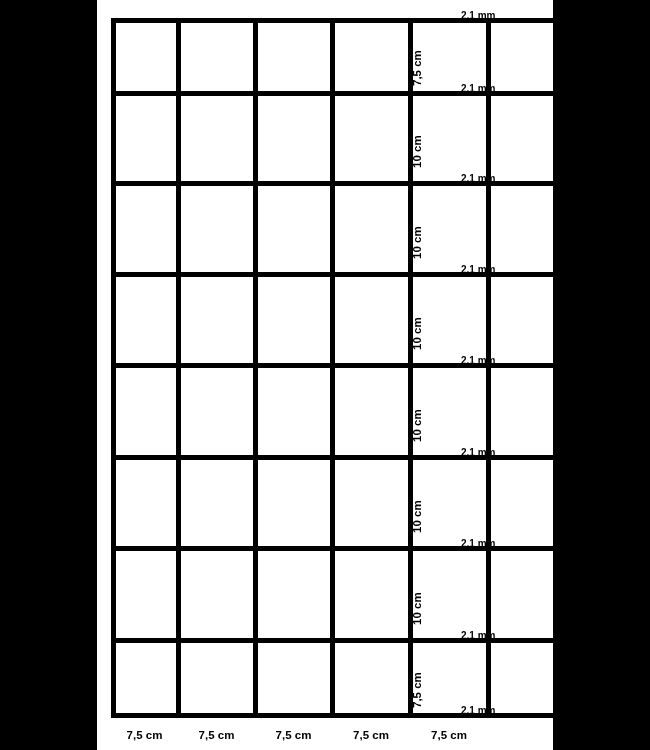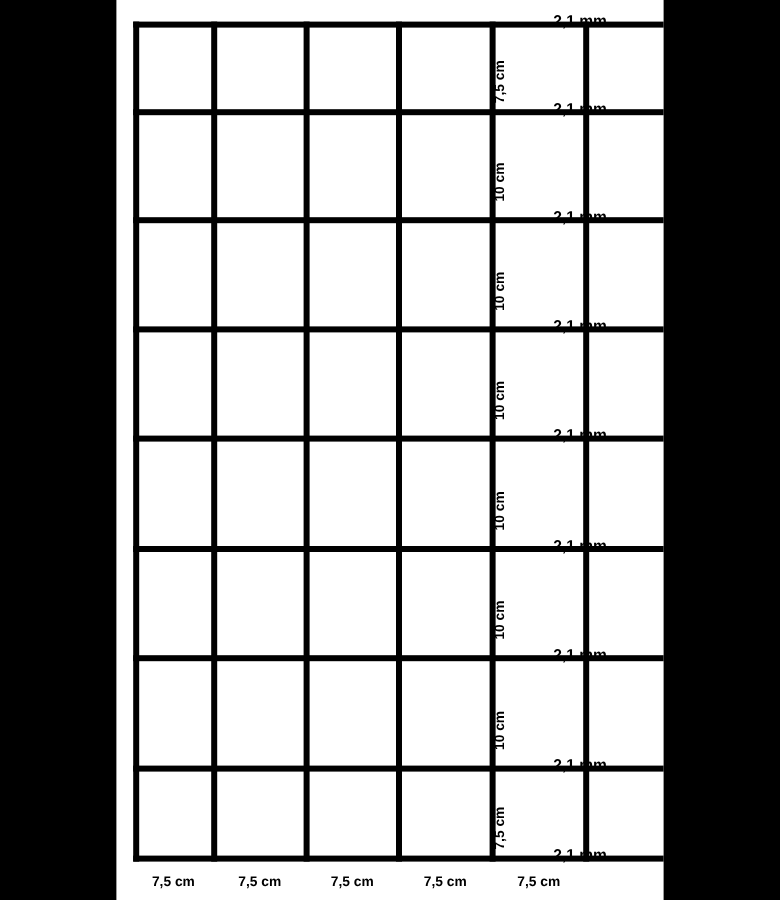--- a/index.html
+++ b/index.html
@@ -38,21 +38,21 @@
     height: 5px;
   }
   .vline {
     position: absolute;
     background: #000000;
     width: 5px;
   }
   
   .hlabel {
     position: absolute;
-    font-size: 13px;
+    font-size: 10px;
     font-weight: bold;
     color: #000000;
     white-space: nowrap;
     line-height: 1;
   }
   
   .vlabel {
     position: absolute;
     font-size: 11.5px;
     font-weight: bold;

